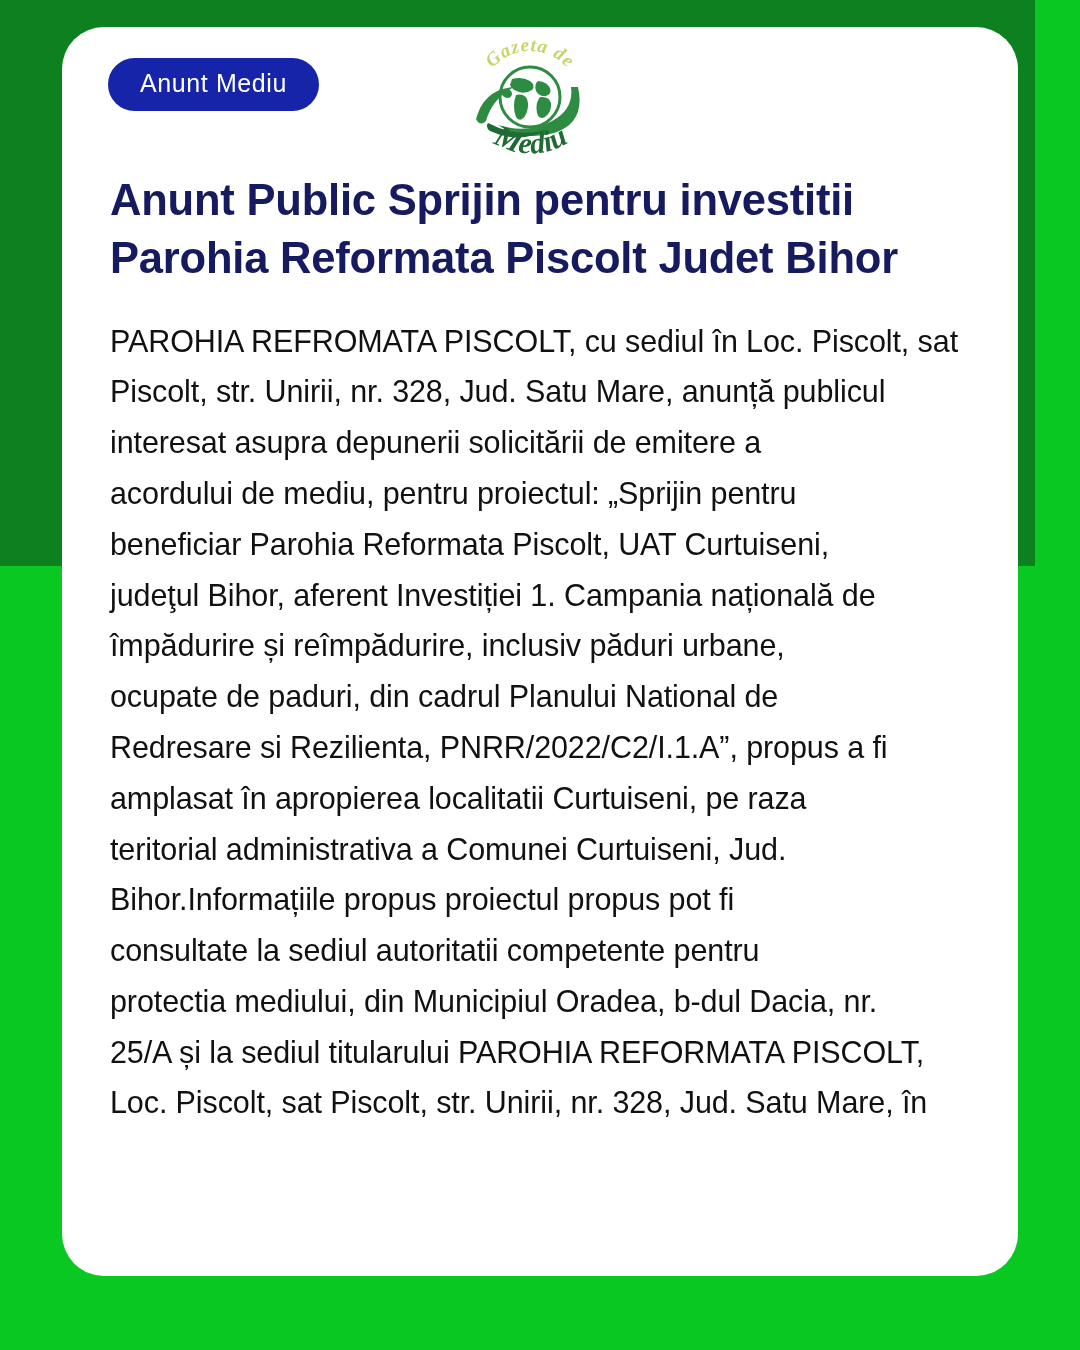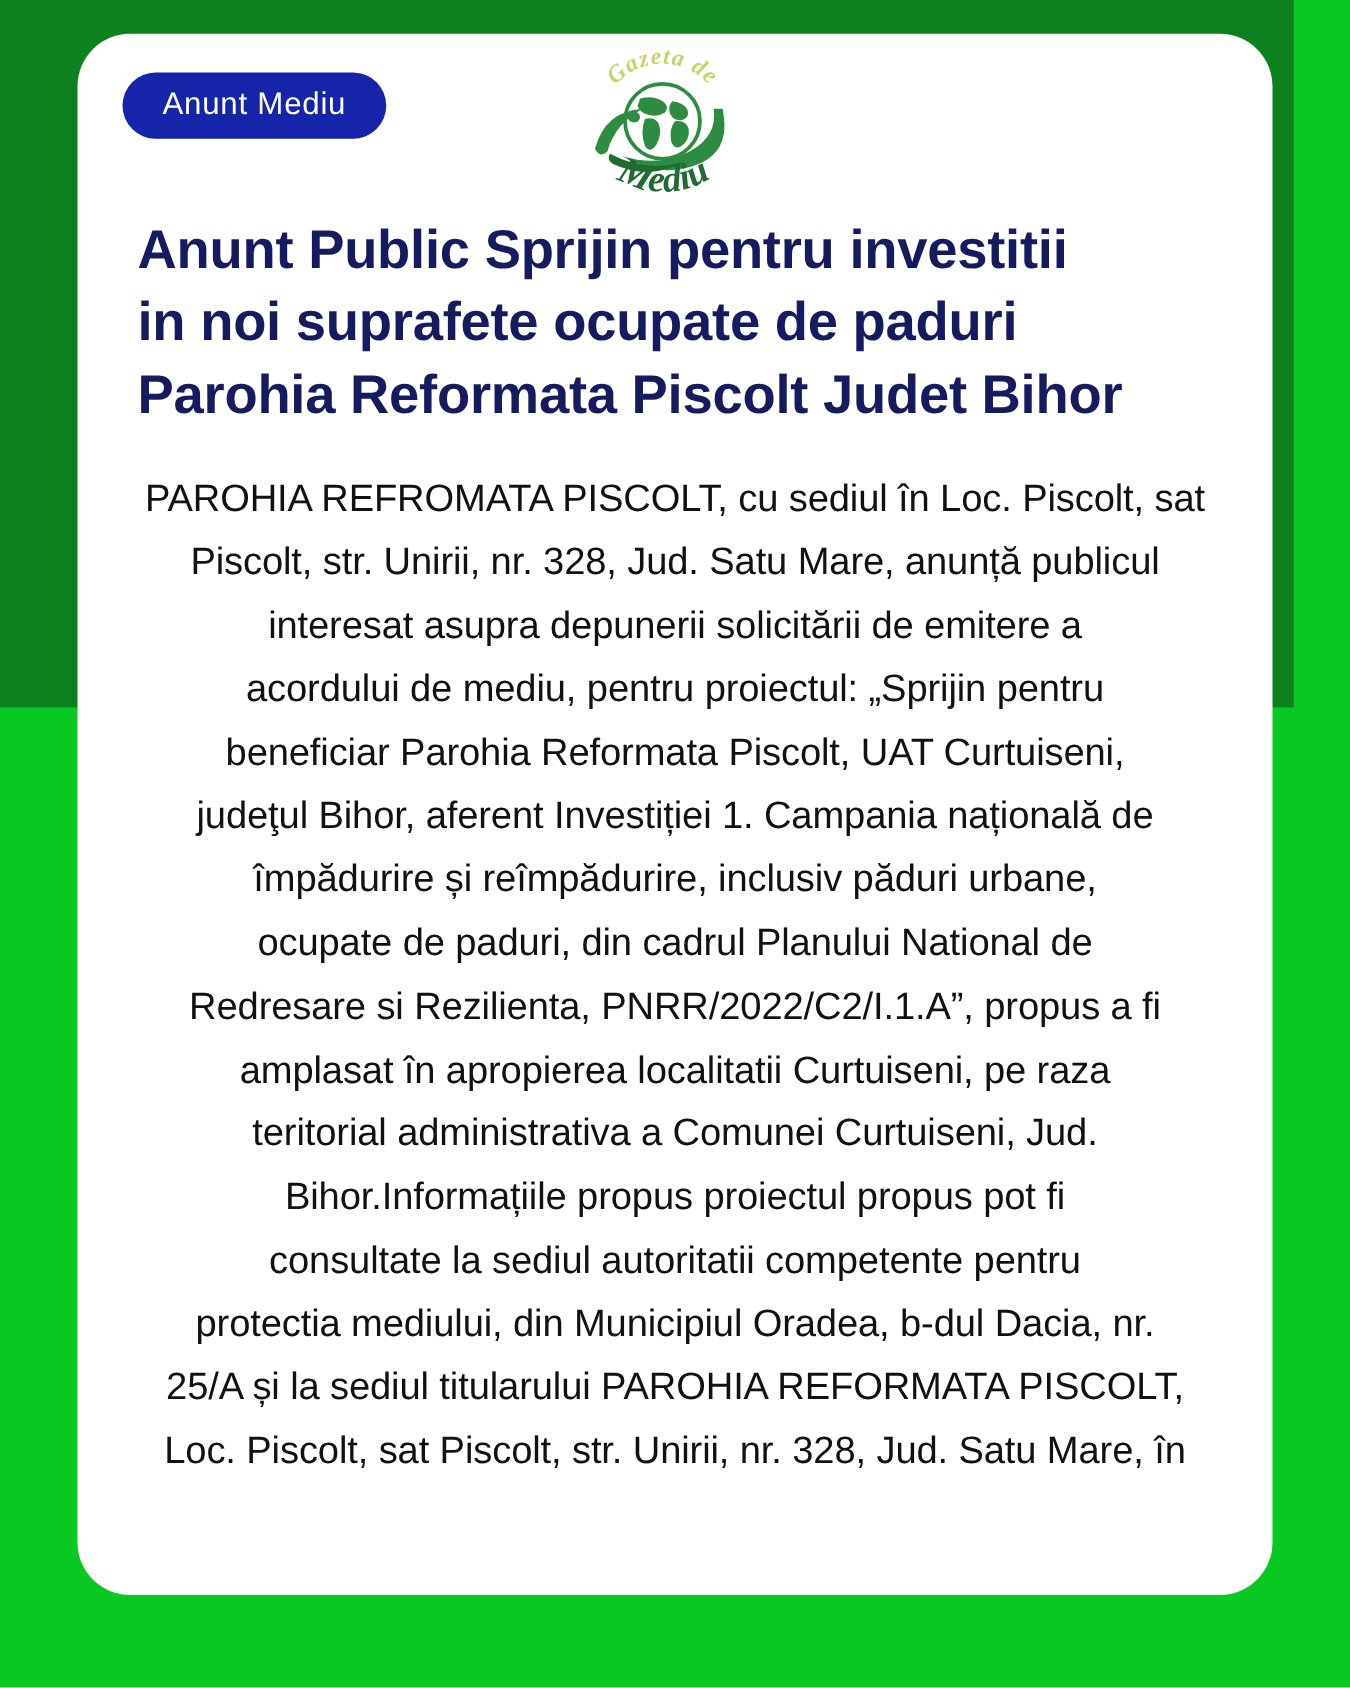--- a/index.html
+++ b/index.html
@@ -39,21 +39,21 @@
   }
 
   
   #card-header {
     position: relative;
     height: 145px;
   }
 
   #badge {
     position: absolute;
-    left: 36px;
+    left: 46px;
     top: 31px;
     background: #1524a8;
     color: #ffffff;
     border-radius: 999px;
     padding: 13px 32px 15px 32px;
     font-size: 25px;
     font-weight: 500;
     letter-spacing: 0.6px;
     line-height: 1;
     white-space: nowrap;
@@ -82,21 +82,21 @@
 
   
   #body-text {
     margin: 28px 48px 0 48px;
     color: #111111;
     font-size: 30.5px;
     font-weight: 400;
     line-height: 1.665;
     letter-spacing: -0.1px;
   }
-  #body-text .bline { display: block; white-space: nowrap; text-align: center; }
+  #body-text .bline { display: block; white-space: nowrap; }
 </style>
 </head>
 <body>
 
 <div id="bg-dark-band"></div>
 
 <div id="card">
 
   <div id="card-header">
 
@@ -129,21 +129,20 @@
         <text font-family="'Liberation Serif', serif" font-size="30" font-style="italic" font-weight="700" fill="#1f6b33">
           <textPath href="#arcBot" startOffset="50%" text-anchor="middle">Mediu</textPath>
         </text>
       </svg>
     </div>
 
   </div>
 
   <h1 id="title">
     <span class="tline">Anunt Public Sprijin pentru investitii</span>
-    <span class="tline">in noi suprafete ocupate de paduri</span>
     <span class="tline">Parohia Reformata Piscolt Judet Bihor</span>
   </h1>
 
   <div id="body-text">
     <span class="bline">PAROHIA REFROMATA PISCOLT, cu sediul în Loc. Piscolt, sat</span>
     <span class="bline">Piscolt, str. Unirii, nr. 328, Jud. Satu Mare, anunță publicul</span>
     <span class="bline">interesat asupra depunerii solicitării de emitere a</span>
     <span class="bline">acordului de mediu, pentru proiectul: „Sprijin pentru</span>
     <span class="bline">beneficiar Parohia Reformata Piscolt, UAT Curtuiseni,</span>
     <span class="bline">judeţul Bihor, aferent Investiției 1. Campania națională de</span>

